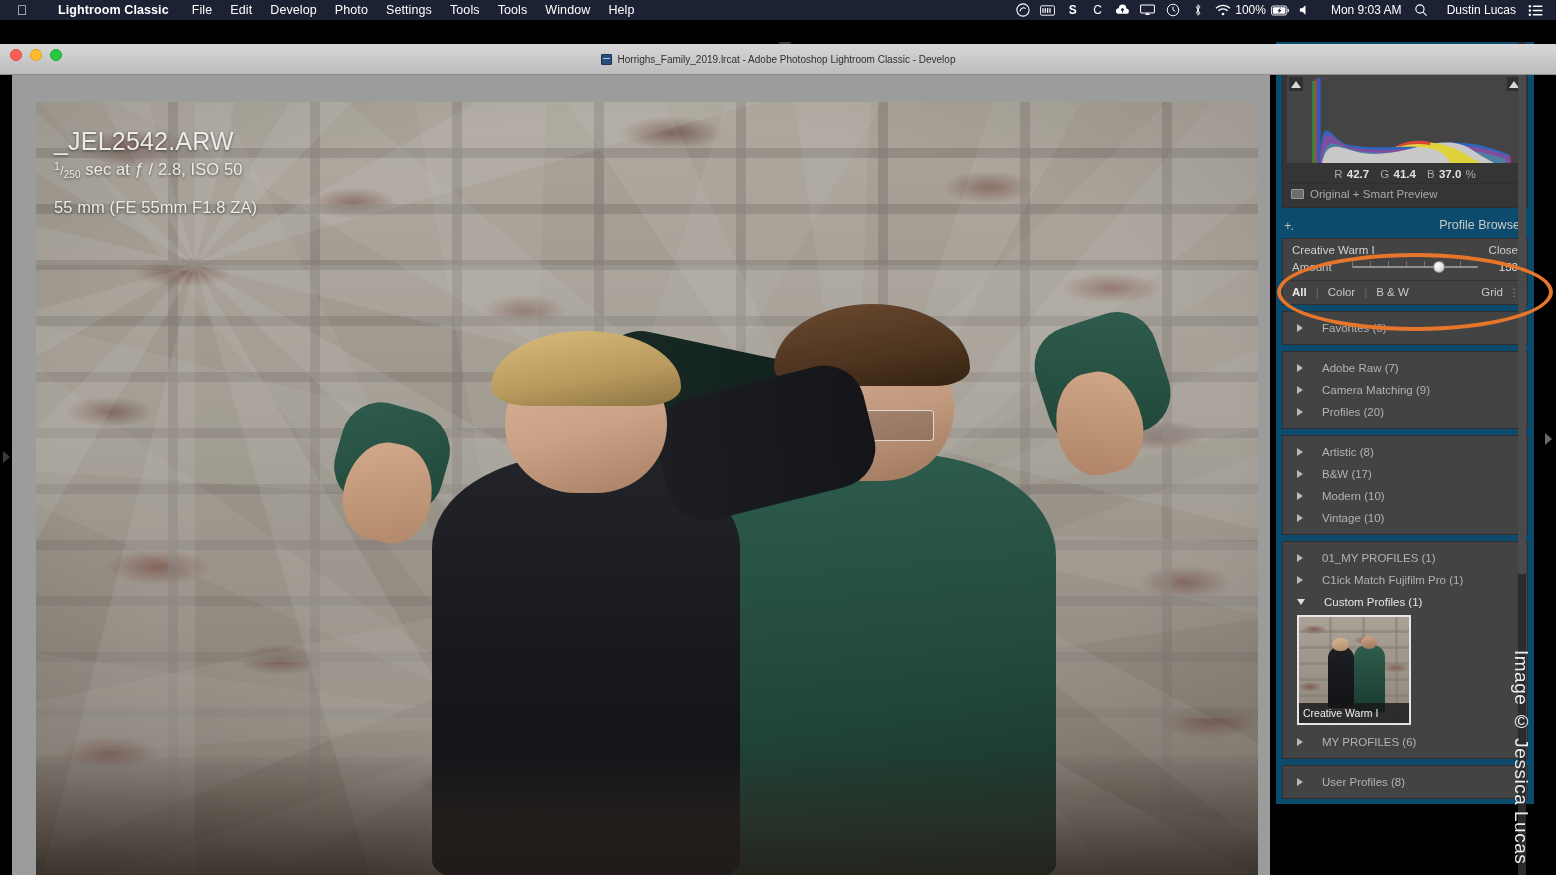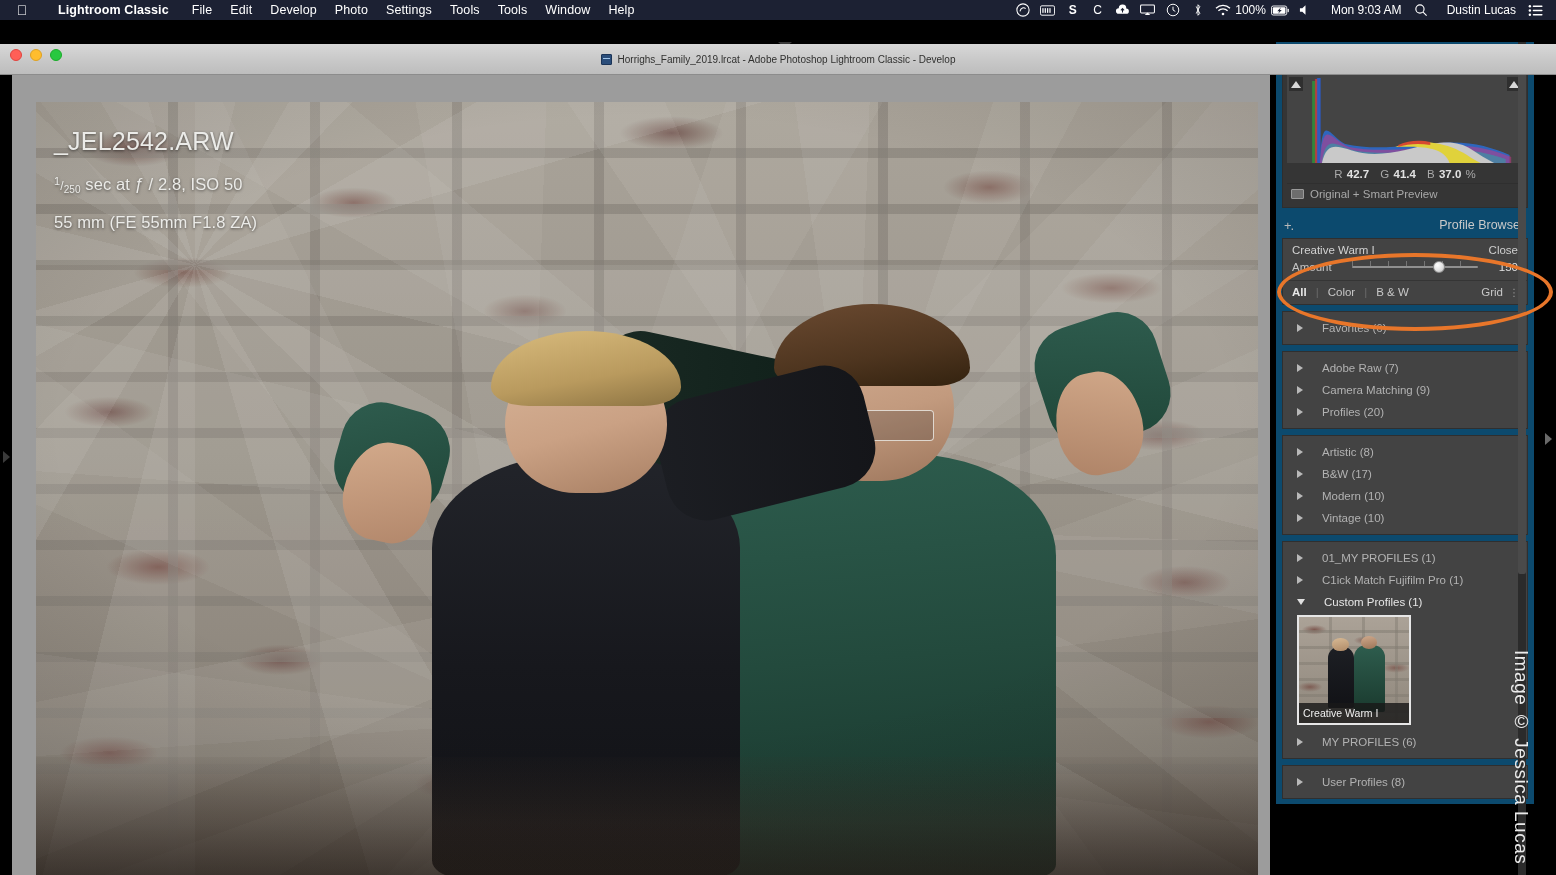--- a/index.html
+++ b/index.html
@@ -190,21 +190,21 @@
     transform: rotate(-12deg);
   }
 
   
   .meta{
     position:absolute; left:18px; top:26px; color:#ebebe8;
     text-shadow:0 1px 3px rgba(0,0,0,.55);
     font-family:"Liberation Sans", sans-serif; pointer-events:none;
   }
   .meta .fname{ font-size:25px; letter-spacing:.2px; line-height:1.1; font-weight:400;}
-  .meta .l2{ font-size:16.5px; margin-top:19px; letter-spacing:.1px;}
+  .meta .l2{ font-size:16.5px; margin-top:4px; letter-spacing:.1px;}
   .meta .l3{ font-size:16.5px; margin-top:18px; letter-spacing:.1px;}
   .frac{ display:inline-block; font-size:12px; vertical-align:0px;}
   .frac sup{font-size:11px;} .frac sub{font-size:10px;}
 
   
   .arrow-left{
     position:absolute; left:3px; top:calc(50% - 8px);
     width:0;height:0;border-top:6px solid transparent;border-bottom:6px solid transparent;
     border-left:7px solid #3a3a3a; z-index:30;
   }

